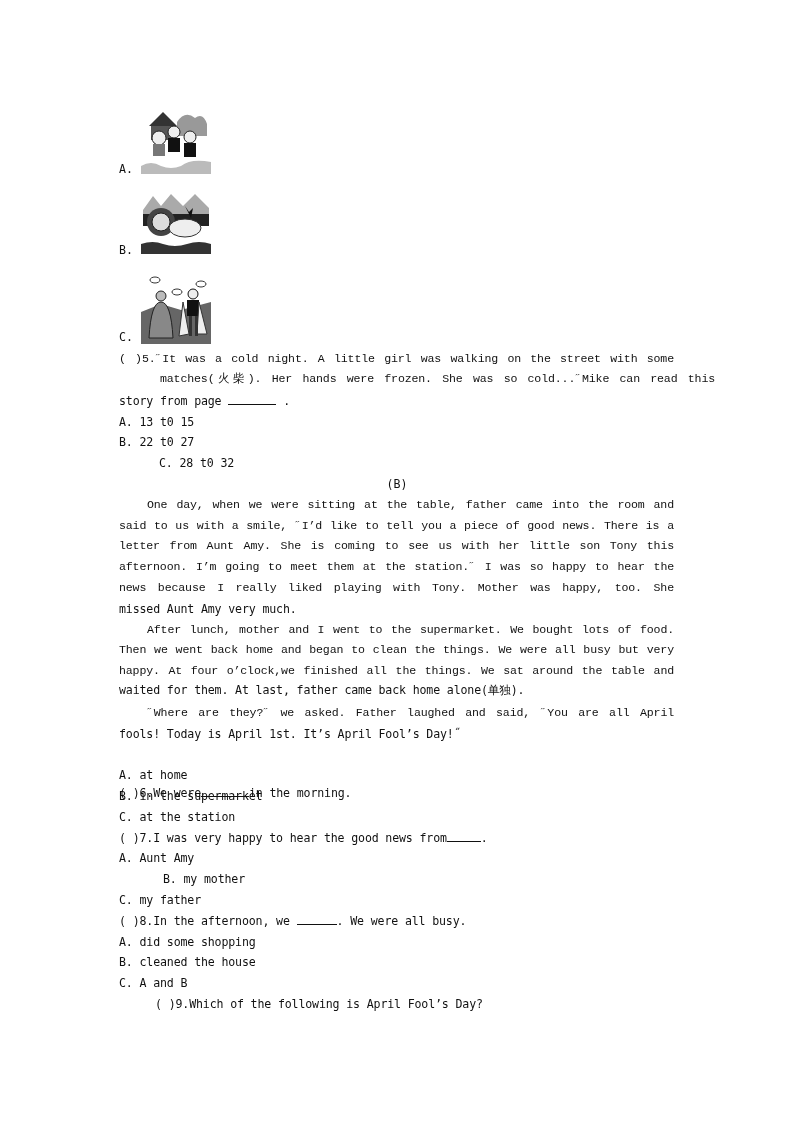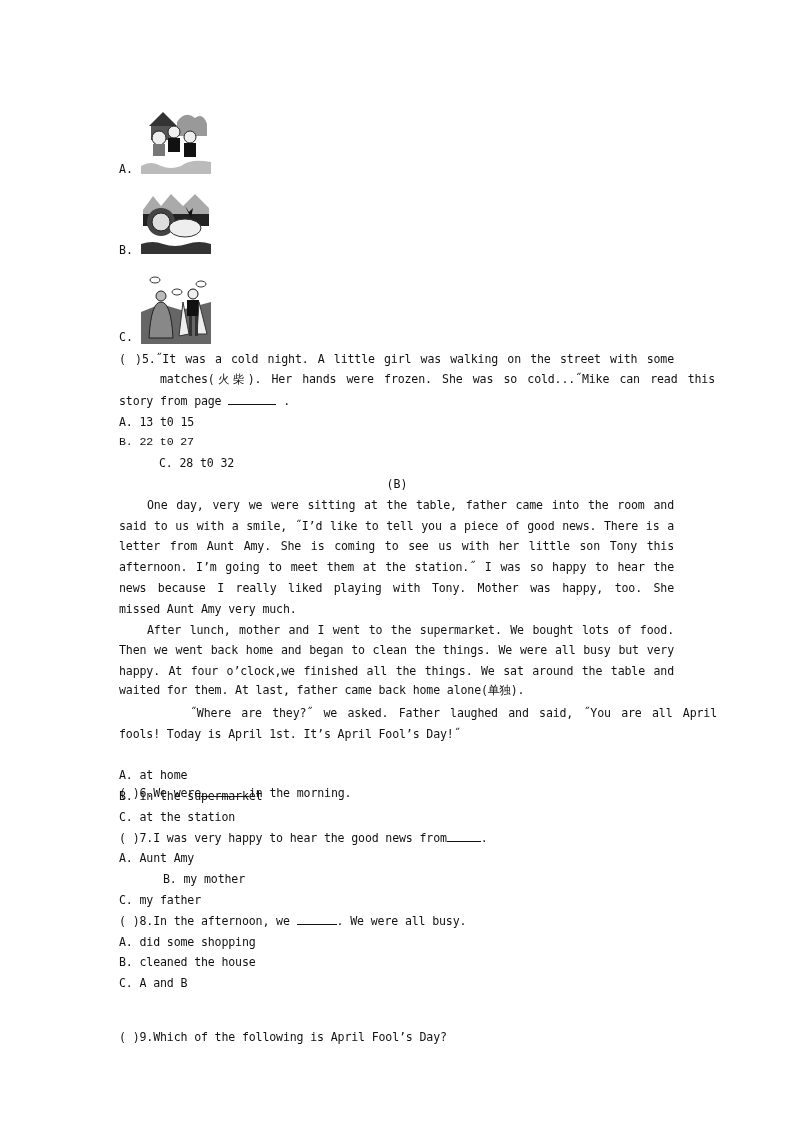--- a/index.html
+++ b/index.html
@@ -1,20 +1,20 @@
 <!DOCTYPE html>
 <html><head>
   <meta charset="utf-8">
   <style>
     html, body { margin: 0; padding: 0; background: #ffffff; }
     body { width: 794px; height: 1123px; position: relative; overflow: hidden;
            font-family: "DejaVu Sans Mono", "Liberation Mono", monospace; color: #111; }
     .page { position: absolute; left: 0; top: 0; width: 794px; height: 1123px; }
     .line { position: absolute; left: 119px; width: 555px; font-size: 11.6px; line-height: 16px; white-space: nowrap; letter-spacing: -0.15px; }
-    .just { text-align: justify; text-align-last: justify; white-space: normal; }
+    .just { text-align: justify; text-align-last: justify; white-space: normal; font-family: Liberation Mono, monospace; }
     .indent { left: 147px; width: 527px; }
     .opt-label { position: absolute; left: 119px; font-size: 11.6px; line-height: 14px; }
     .pic { position: absolute; left: 141px; width: 70px; border: 0; }
     .pic svg { display: block; width: 100%; height: 100%; }
     .center { position: absolute; left: 0; width: 794px; text-align: center; font-size: 11.6px; line-height: 16px; }
     .blank { display: inline-block; border-bottom: 1px solid #111; height: 11px; vertical-align: baseline; }
   </style>
 </head>
 <body>
 
@@ -68,38 +68,38 @@
   <div class="opt-label" style="top:330px;">C.</div>
 
   <div class="line just" style="top:351px;">(   )5.˝It was a cold night. A little girl was walking on the street with some</div>
   <div class="line just" style="top:371px;margin-left:41px;">matches(火柴). Her hands were frozen. She was so cold...˝Mike can read this</div>
   <div class="line" style="top:393px;">
     <span>story from page</span>
     <span class="blank" style="width:48px;"></span>
     <span>.</span>
   </div>
   <div class="line" style="top:414px;">A. 13 t0 15</div>
-  <div class="line" style="top:434px;font-family:Liberation Mono, monospace;">B. 22 t0 27</div>
+  <div class="line" style="top:434px;">B. 22 t0 27</div>
   <div class="line" style="top:455px;margin-left:40px;">C. 28 t0 32</div>
 
   <div class="center" style="top:476px;">(B)</div>
 
-  <div class="line just indent" style="top:497px;">One day, very we were sitting at the table, father came into the room and</div>
+  <div class="line just indent" style="top:497px;">One day, when we were sitting at the table, father came into the room and</div>
   <div class="line just" style="top:518px;">said to us with a smile, ˝I’d like to tell you a piece of good news. There is a</div>
   <div class="line just" style="top:538px;">letter from Aunt Amy. She is coming to see us with her little son Tony this</div>
   <div class="line just" style="top:559px;">afternoon. I’m going to meet them at the station.˝  I was so happy to hear the</div>
   <div class="line just" style="top:580px;">news because I really liked playing with Tony. Mother was happy, too. She</div>
   <div class="line just indent" style="top:622px;">After lunch, mother and I went to the supermarket. We bought lots of food.</div>
 
   <div class="line" style="top:601px;">missed Aunt Amy very much.</div>
   <div class="line just" style="top:642px;">Then we went back home and began to clean the things. We were all busy but very</div>
   <div class="line just" style="top:663px;">happy. At four o’clock,we finished all the things. We sat around the table and</div>
   <div class="line" style="top:682px;">waited for them. At last, father came back home alone(单独).</div>
 
-  <div class="line just indent" style="top:705px;margin-left:43px;">˝Where are they?˝ we asked. Father laughed and said,  ˝You are all April</div>
+  <div class="line just indent" style="top:705px;">˝Where are they?˝ we asked. Father laughed and said,  ˝You are all April</div>
   <div class="line" style="top:726px;">fools!   Today is April 1st. It’s April Fool’s Day!˝</div>
 
   <div class="line" style="top:746px;margin-top:39px;">
     <span>(   )6.We were</span><span class="blank" style="width:48px;"></span><span>in the morning.</span>
   </div>
   <div class="line" style="top:767px;">A. at home</div>
   <div class="line" style="top:788px;">B. in the supermarket</div>
   <div class="line" style="top:809px;">C. at the station</div>
 
   <div class="line" style="top:830px;">
@@ -109,14 +109,14 @@
   <div class="line" style="top:871px;padding-left:44px;">B. my mother</div>
   <div class="line" style="top:892px;">C. my father</div>
 
   <div class="line" style="top:913px;">
     <span>(   )8.In the afternoon, we </span><span class="blank" style="width:40px;"></span><span>. We were all busy.</span>
   </div>
   <div class="line" style="top:934px;">A. did some shopping</div>
   <div class="line" style="top:954px;">B. cleaned the house</div>
   <div class="line" style="top:975px;">C. A and B</div>
 
-  <div class="line" style="top:1029px;">(   )9.Which of the following is April Fool’s Day?</div>
+  <div class="line" style="top:996px;margin-left:36px;">(   )9.Which of the following is April Fool’s Day?</div>
 </div>
 
 </body></html>

